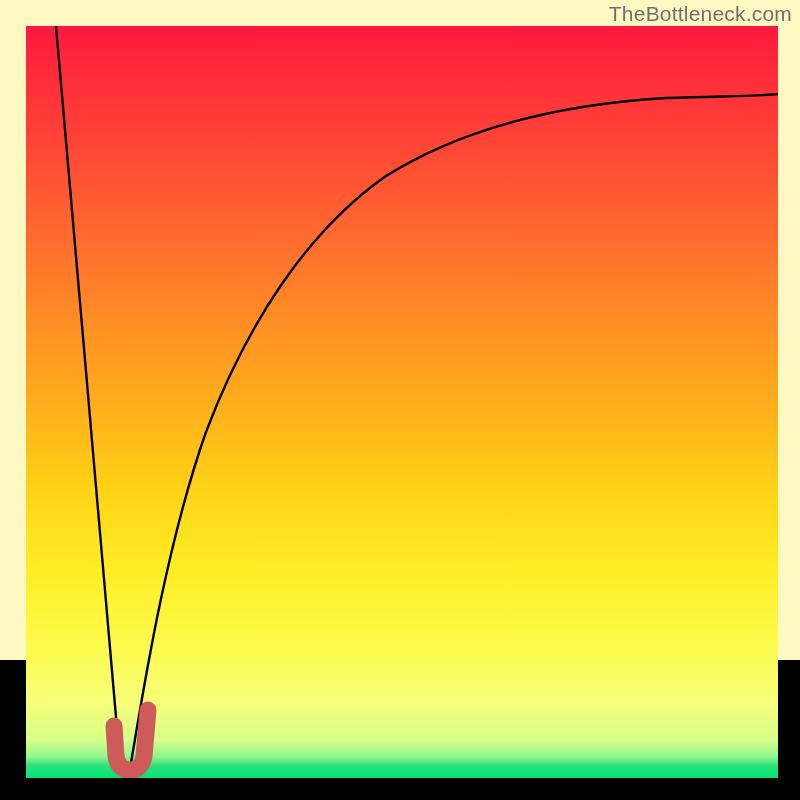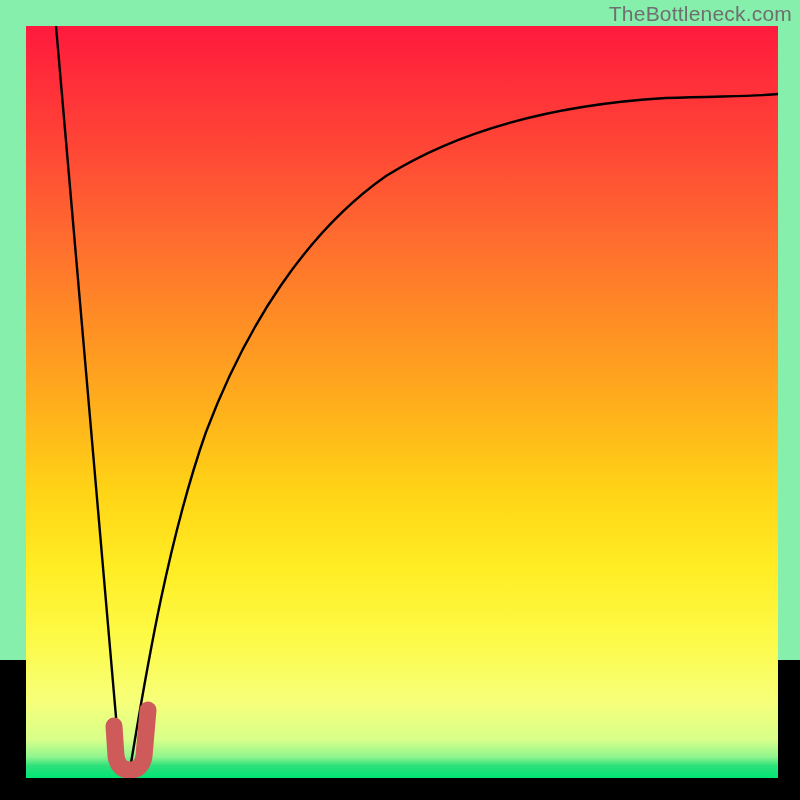--- a/index.html
+++ b/index.html
@@ -8,21 +8,21 @@
     width: 800px;
     height: 800px;
     background: #000;
     overflow: hidden;
     font-family: Arial, Helvetica, sans-serif;
   }
   .outer {
     position: relative;
     width: 800px;
     height: 660px;
-    background: #86efac;
+    background: #fef9c3;
   }
   .plot {
     position: absolute;
     left: 26px;
     top: 26px;
     width: 752px;
     height: 752px;
     
     background: linear-gradient(
       to bottom,

